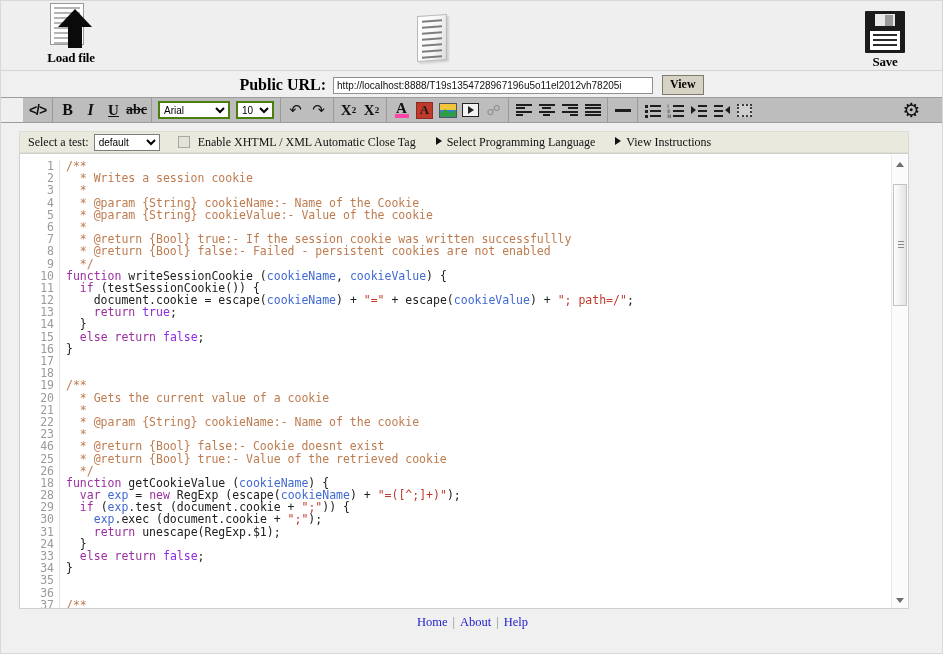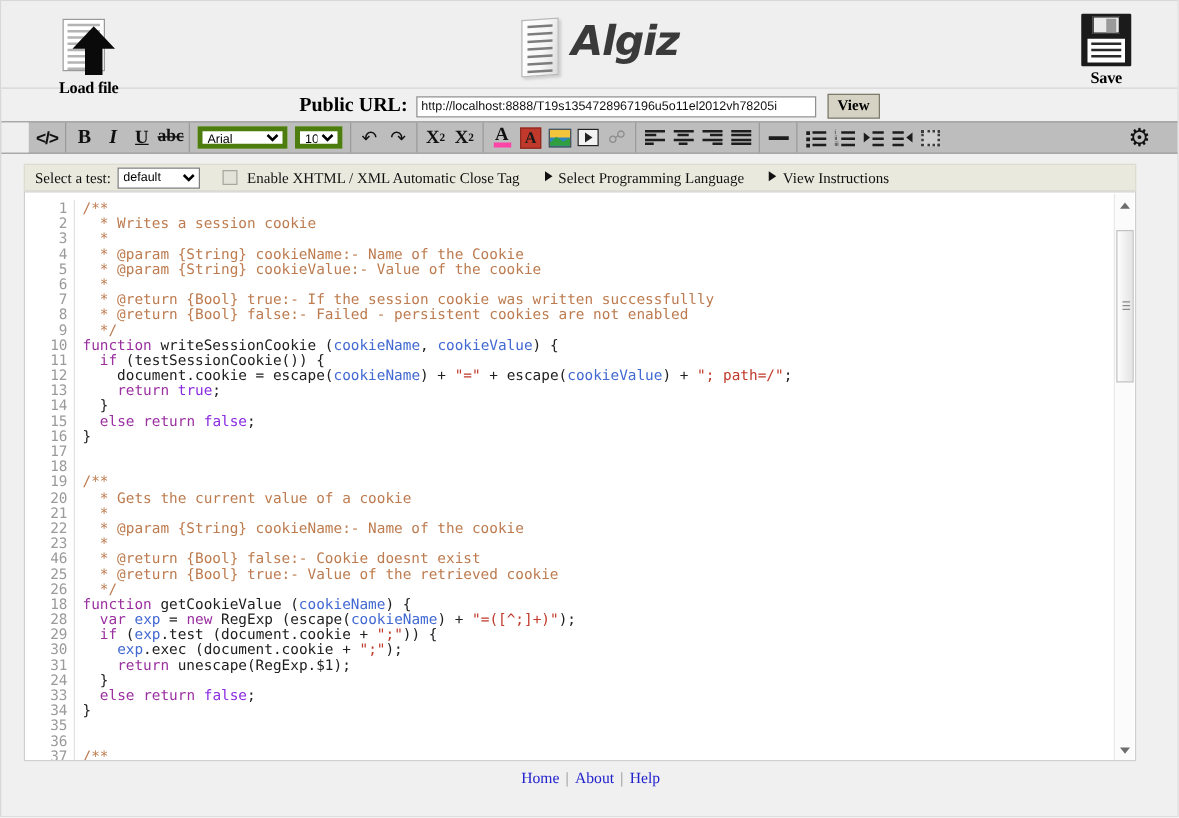--- a/index.html
+++ b/index.html
@@ -19,21 +19,21 @@
   }
 
   
   #header {
     position: relative;
     height: 70px;
     background: #efefef;
     border-bottom: 1px solid #d5d5d5;
   }
   #load-file {
-    position: absolute; left: 30px; top: 12px;
+    position: absolute; left: 30px; top: 0;
     width: 80px; text-align: center;
     cursor: pointer;
   }
   #save-block {
     position: absolute; right: 22px; top: 10px;
     width: 70px; text-align: center;
     cursor: pointer;
   }
   .tool-caption {
     font-family: "Liberation Serif", serif;
@@ -182,21 +182,21 @@
   .i-bold { font-weight: bold; font-size: 16px; }
   .i-ital { font-style: italic; font-weight: bold; font-size: 16px; font-family:"Liberation Serif",serif;}
   .i-und  { text-decoration: underline; font-weight: bold; font-size: 15px; }
   .i-strike { text-decoration: line-through; font-weight: bold; font-size: 14px; }
   .i-sub, .i-sup { font-weight: bold; font-size: 15px; font-family:"Liberation Serif",serif;}
   .i-sub sub, .i-sup sup { font-size: 9px; }
   select.tb-sel {
     font-family: "Liberation Sans", sans-serif;
     font-size: 10px;
     height: 18px;
-    border: 4px solid #4d7c0f;
+    border: 2px solid #4d7c0f;
     background: #ffffff;
     margin: 0 3px;
   }
   #font-family-select { width: 72px; }
   #font-size-select { width: 38px; }
   .glyph { font-family: "DejaVu Sans", sans-serif; font-size: 15px; color:#111; }
   .fontcolor-ico { position: relative; width: 18px; height: 18px; }
   .fontcolor-ico .a {
     position: absolute; left: 0; top: -1px; width: 18px; text-align:center;
     font-family: "Liberation Serif", serif; font-weight: bold; font-size: 15px; color:#101010;
@@ -384,21 +384,20 @@
     <div id="logo">
       <div class="page-ico">
         <i></i>
           <i></i>
           <i></i>
           <i></i>
           <i></i>
           <i></i>
           <i></i>
       </div>
-      <div class="wordmark">Algiz</div>
     </div>
 
     <div id="save-block">
       <div class="floppy">
         <div class="shutter">
             <div class="sl"></div>
           </div>
         <div class="label">
             <i></i>
             <i></i>

